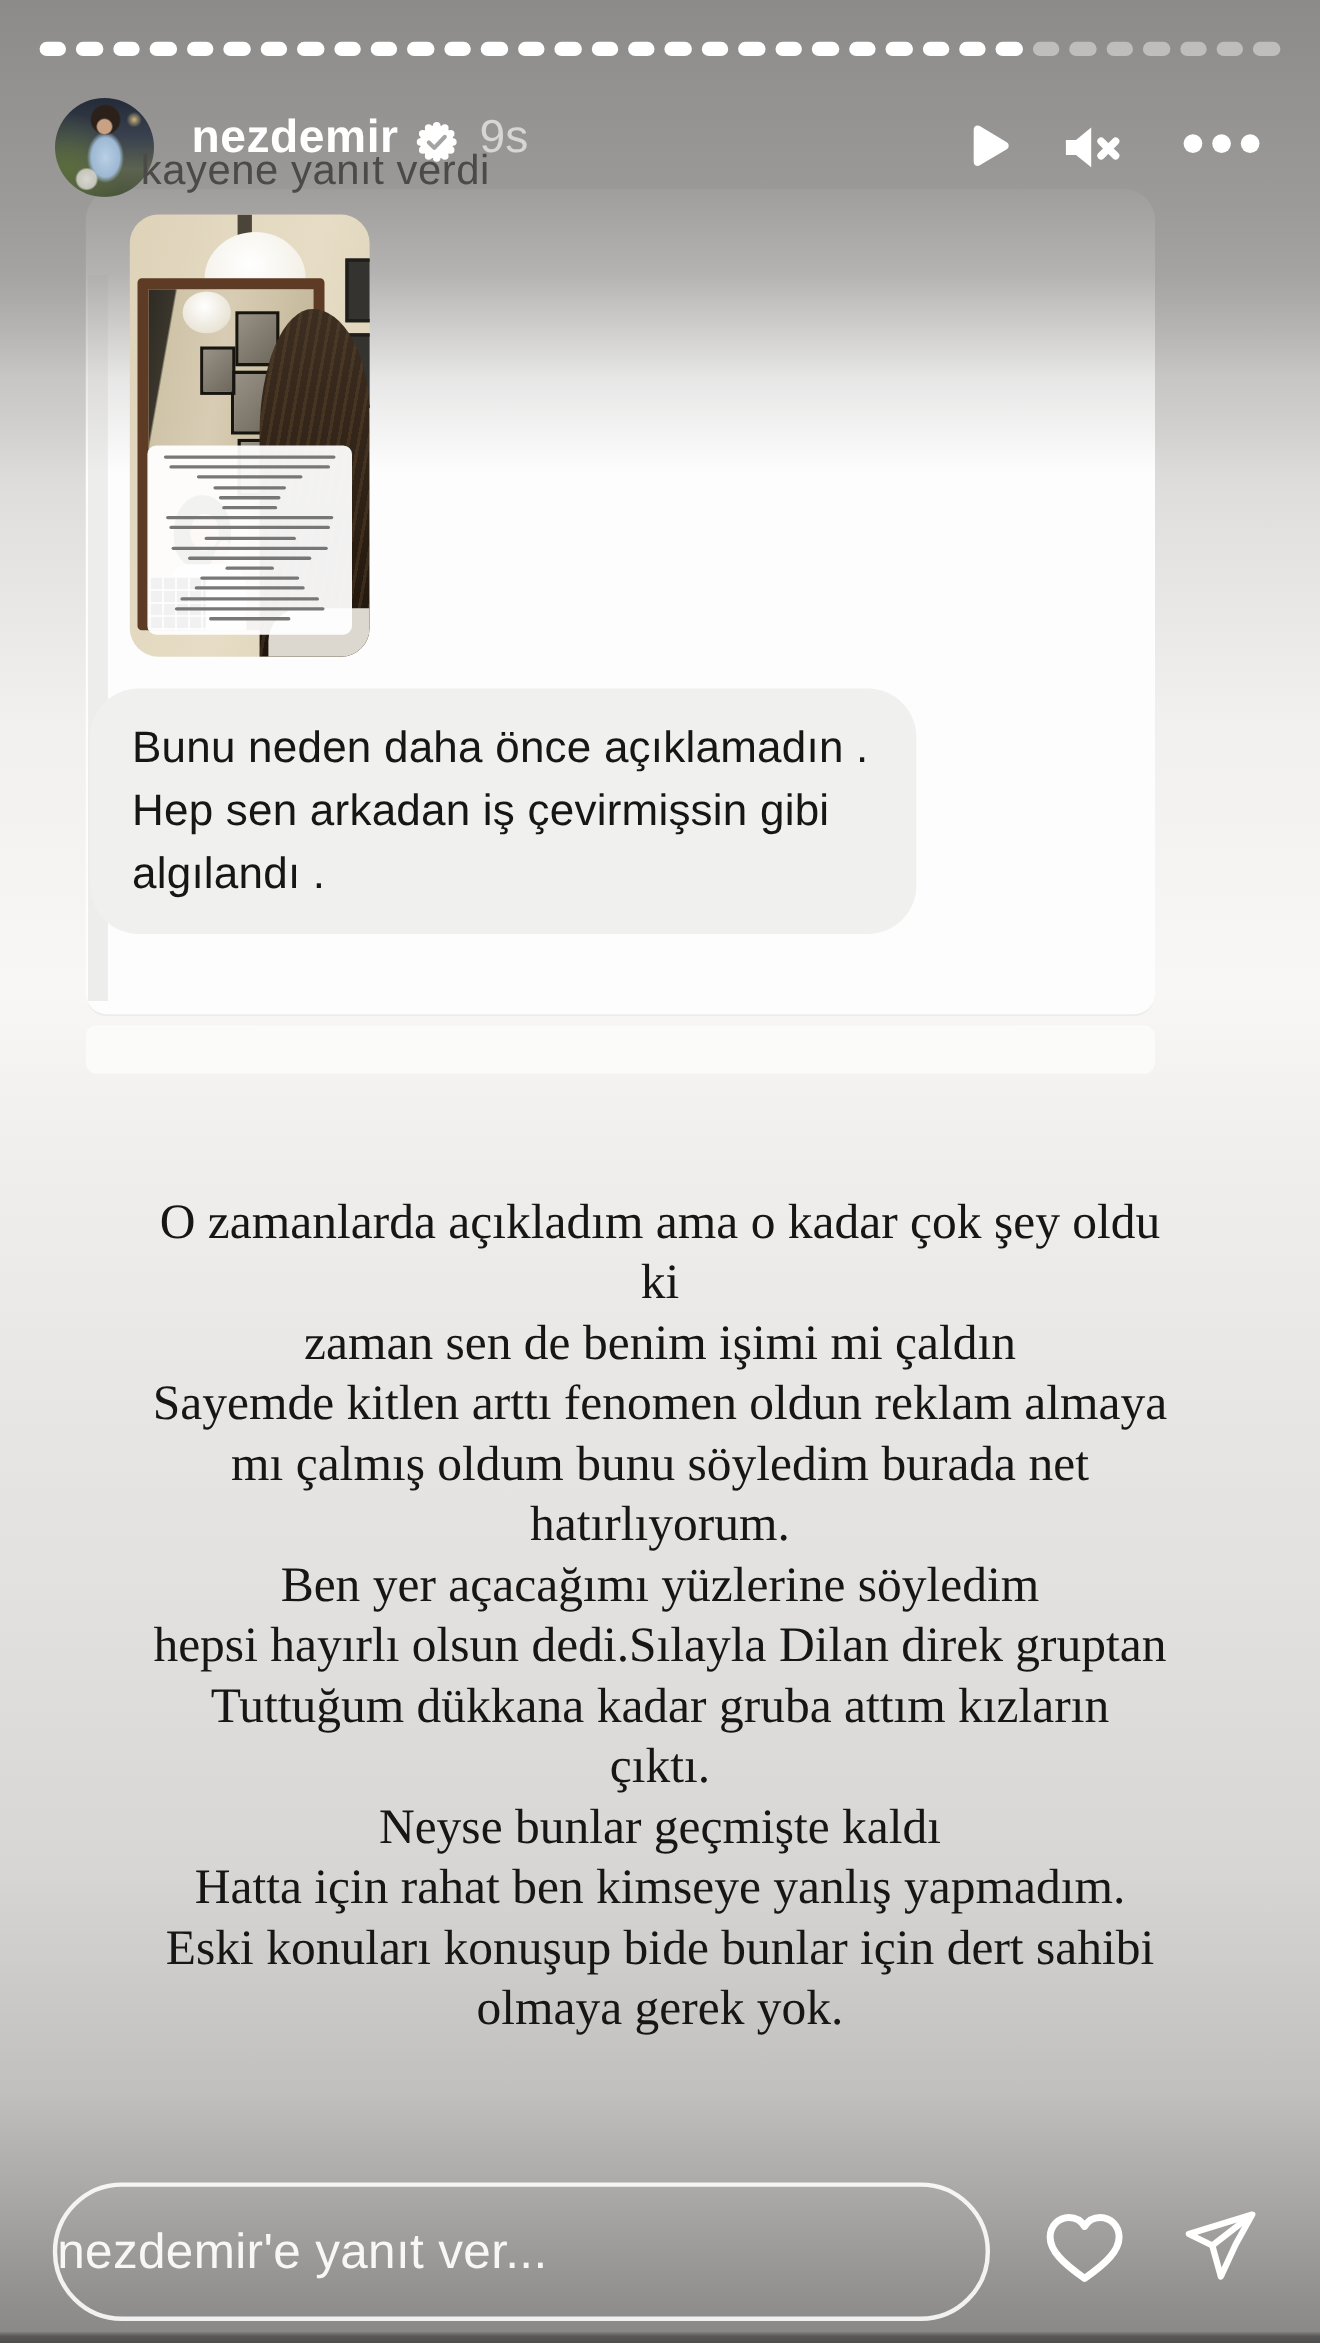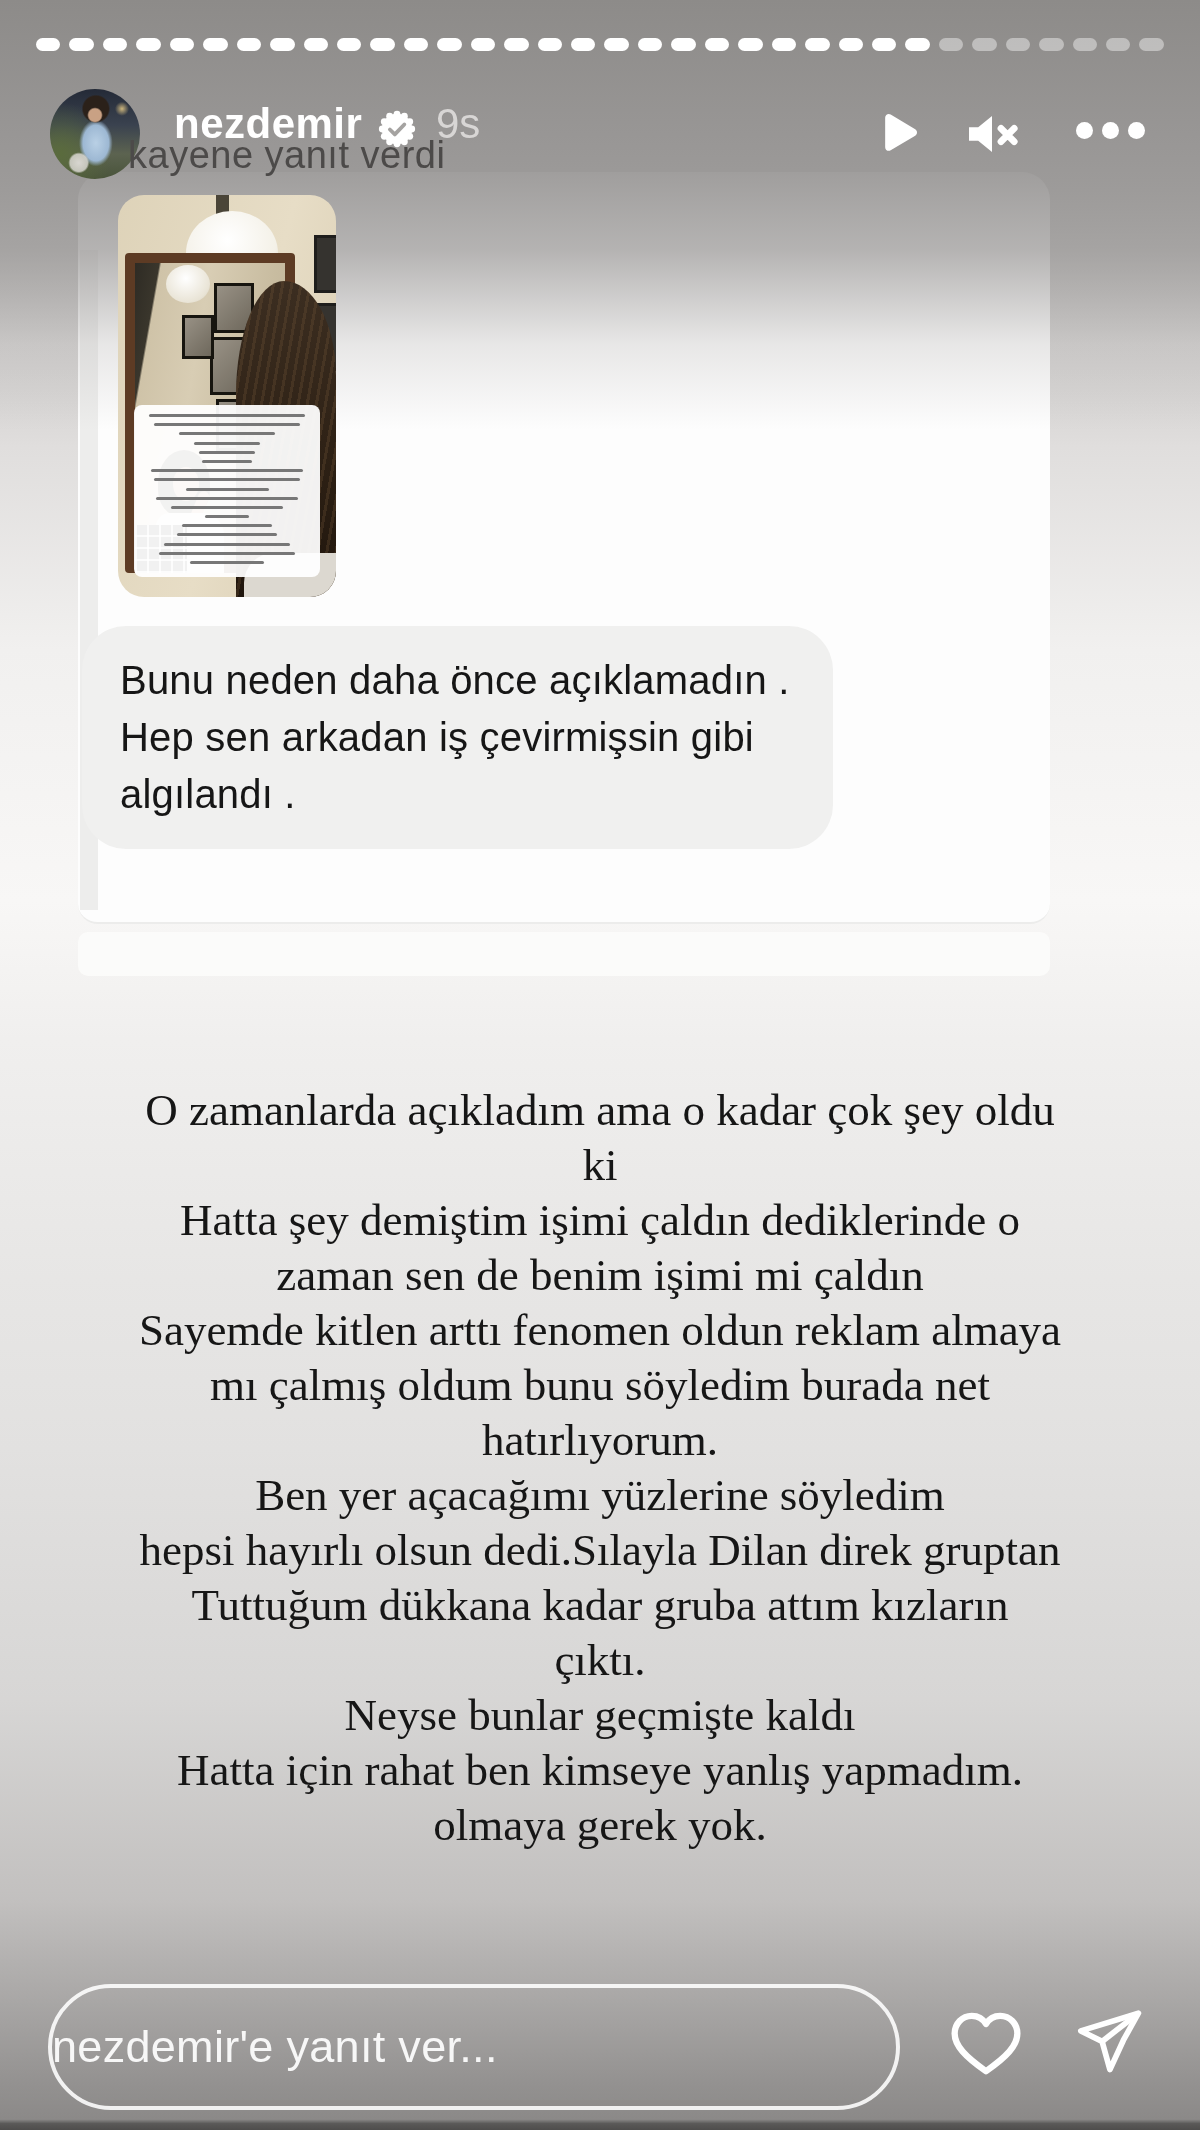--- a/index.html
+++ b/index.html
@@ -231,31 +231,31 @@
 
   <div class="abs bubble content">
       <div class="bubble-line">Bunu neden daha önce açıklamadın .</div>
       <div class="bubble-line">Hep sen arkadan iş çevirmişsin gibi</div>
       <div class="bubble-line">algılandı .</div>
     </div>
 
   <div class="abs serif-block content">
       <div class="serif-line">O zamanlarda açıkladım ama o kadar çok şey oldu</div>
       <div class="serif-line">ki</div>
-      <div class="serif-line">Hatta şey demiştim işimi çaldın dediklerinde o</div>
       <div class="serif-line">zaman sen de benim işimi mi çaldın</div>
       <div class="serif-line">Sayemde kitlen arttı fenomen oldun reklam almaya</div>
       <div class="serif-line">mı çalmış oldum bunu söyledim burada net</div>
       <div class="serif-line">hatırlıyorum.</div>
       <div class="serif-line">Ben yer açacağımı yüzlerine söyledim</div>
       <div class="serif-line">hepsi hayırlı olsun dedi.Sılayla Dilan direk gruptan</div>
       <div class="serif-line">Tuttuğum dükkana kadar gruba attım kızların</div>
       <div class="serif-line">çıktı.</div>
       <div class="serif-line">Neyse bunlar geçmişte kaldı</div>
       <div class="serif-line">Hatta için rahat ben kimseye yanlış yapmadım.</div>
+      <div class="serif-line">Eski konuları konuşup bide bunlar için dert sahibi</div>
       <div class="serif-line">olmaya gerek yok.</div>
     </div>
 
   <div class="abs replybar">
     <div class="reply-ph">nezdemir'e yanıt ver...</div>
   </div>
   <div class="abs heart">
     <svg viewBox="0 0 24 22" width="76" height="72">
       <path d="M12 19.6C5.6 15.1 2.1 11.6 2.1 7.7 2.1 4.6 4.5 2.1 7.5 2.1c1.9 0 3.6 1 4.5 2.6.9-1.6 2.6-2.6 4.5-2.6 3 0 5.4 2.5 5.4 5.6 0 3.9-3.5 7.4-9.9 11.9z" fill="none" stroke="#fff" stroke-width="2" stroke-linejoin="round"></path>
     </svg>

